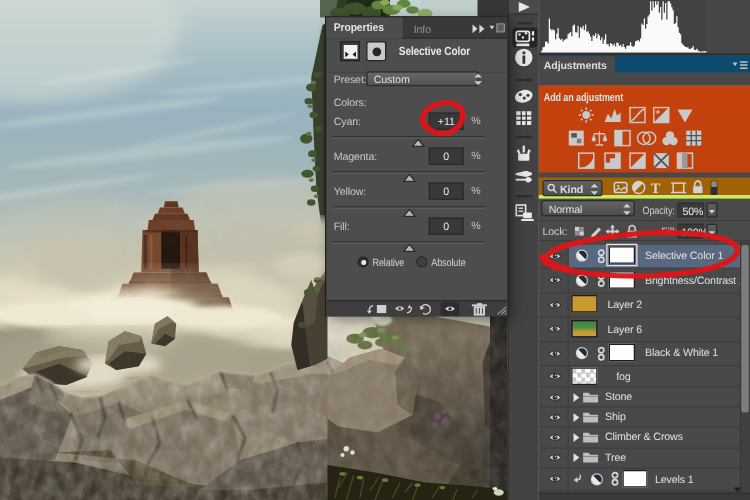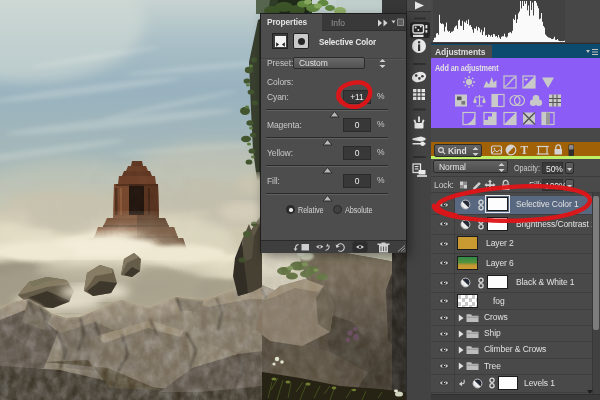--- a/index.html
+++ b/index.html
@@ -380,21 +380,21 @@
 </svg>
 
 <div class="abs" style="left:431px;top:43px;width:169px;height:15px;background:#0c4a6e;border-top:1px solid #2f2f2f;z-index:11">
  <div class="abs" style="left:0;top:1px;width:61px;height:14px;background:#4a4a4a"></div>
  <div class="txt" style="left:4px;top:3.5px;font-weight:bold;color:#dedede">Adjustments</div>
  <svg class="abs" width="14" height="10" style="left:154px;top:4px">
   <path d="M1,2 L5,2 L3,5 Z" fill="#c0c0c0"></path>
   <path d="M7,1.5 h6 M7,4 h6 M7,6.5 h6" stroke="#c0c0c0" stroke-width="1.2"></path>
  </svg>
 </div>
-<div class="abs" style="left:431px;top:58px;width:169px;height:70px;background:#8b5cf6;z-index:11">
+<div class="abs" style="left:431px;top:68px;width:169px;height:70px;background:#c2410c;z-index:11">
  <div class="txt" style="left:4px;top:6px;font-weight:bold;color:#e2e2e2;font-size:9px;transform:scaleX(0.8);transform-origin:0 0">Add an adjustment</div>
  <svg class="abs" width="169" height="52" style="left:0;top:17px">
   <g fill="none" stroke="#c9c9c9" stroke-width="1.2">
 
    <g transform="translate(38,7)">
             <circle r="2.6" fill="#c9c9c9"></circle>
     <g stroke-width="1.3">
               <path d="M0,-6 V-4.2 M0,4.2 V6 M-6,0 H-4.2 M4.2,0 H6 M-4.2,-4.2 L-3,-3 M3,3 L4.2,4.2 M-4.2,4.2 L-3,3 M3,-3 L4.2,-4.2"></path>
             </g>
           </g>
@@ -623,21 +623,21 @@
         <circle cx="6" cy="4.9" r="1.9" fill="#2e2e2e"></circle>
         <circle cx="6.5" cy="4.4" r="0.6" fill="#ddd"></circle>
       </svg>
 <svg class="abs" width="6" height="8" style="left:27px;top:120.5px">
         <path d="M0.8,0.5 L5.5,4 L0.8,7.5 Z" fill="#e2e2e2"></path>
       </svg>
 <svg class="abs" width="13" height="10" style="left:34.5px;top:119.5px">
         <path d="M0.5,1.2 L5,1.2 L6.2,2.8 L12.5,2.8 L12.5,9 L0.5,9 Z" fill="#bdbdbd"></path>
         <path d="M0.5,4.2 L12.5,4.2" stroke="#8a8a8a" stroke-width="0.9"></path>
       </svg>
-<div class="txt" style="left:53px;top:120.0px;color:#e2e2e2">Crows</div>
+<div class="txt" style="left:53px;top:120.0px;color:#e2e2e2">Stone</div>
 <div class="abs" style="left:0;top:148px;width:161px;height:1px;background:#3e3e3e"></div>
 <svg class="abs" width="12" height="10" style="left:6.5px;top:135.5px">
         <path d="M1,5 Q6,0.2 11,5 Q6,9.8 1,5 Z" fill="#c9c9c9" stroke="#2a2a2a" stroke-width="0.8"></path>
         <circle cx="6" cy="4.9" r="1.9" fill="#2e2e2e"></circle>
         <circle cx="6.5" cy="4.4" r="0.6" fill="#ddd"></circle>
       </svg>
 <svg class="abs" width="6" height="8" style="left:27px;top:136.5px">
         <path d="M0.8,0.5 L5.5,4 L0.8,7.5 Z" fill="#e2e2e2"></path>
       </svg>
 <svg class="abs" width="13" height="10" style="left:34.5px;top:135.5px">
@@ -727,21 +727,21 @@
   </div>
  </div>
  <div class="abs" style="left:32px;top:19px;width:16px;height:16px;background:#cacaca;border:1px solid #232323;border-radius:2px">
   <div class="abs" style="left:4px;top:4px;width:7px;height:7px;border-radius:50%;background:#262626"></div>
  </div>
  <div class="txt" style="left:58px;top:23px;font-weight:bold;font-size:9.5px;color:#e8e8e8;transform:scaleX(0.85);transform-origin:0 0">Selective Color</div>
  <div class="abs" style="left:0;top:44px;width:145px;height:1px;background:#424242"></div>
  <div class="abs" style="left:0;top:45px;width:145px;height:1px;background:#555555"></div>
 
  <div class="txt" style="left:6px;top:45px;color:#c9c9c9">Preset:</div>
- <div class="abs" style="left:32px;top:42.5px;width:72px;height:12px;background:linear-gradient(#686868,#525252);border:1px solid #2c2c2c;border-radius:2px">
+ <div class="abs" style="left:32px;top:42.5px;width:90px;height:12px;background:linear-gradient(#686868,#525252);border:1px solid #2c2c2c;border-radius:2px">
   <div class="txt" style="left:5px;top:1.5px;color:#e0e0e0">Custom</div>
   <svg class="abs" width="9" height="11" style="left:84px;top:0px">
           <path d="M4.5,1 L7.5,4 L1.5,4 Z" fill="#d0d0d0"></path>
           <path d="M4.5,10 L7.5,7 L1.5,7 Z" fill="#d0d0d0"></path>
         </svg>
  </div>
 
  <div class="txt" style="left:6px;top:63.5px;color:#c9c9c9">Colors:</div>
  <div class="txt" style="left:6px;top:78.5px;color:#c9c9c9">Cyan:</div>
 <div class="abs" style="left:82px;top:76px;width:28px;height:13.5px;background:#383838;border:1px solid #2a2a2a;text-align:center">

